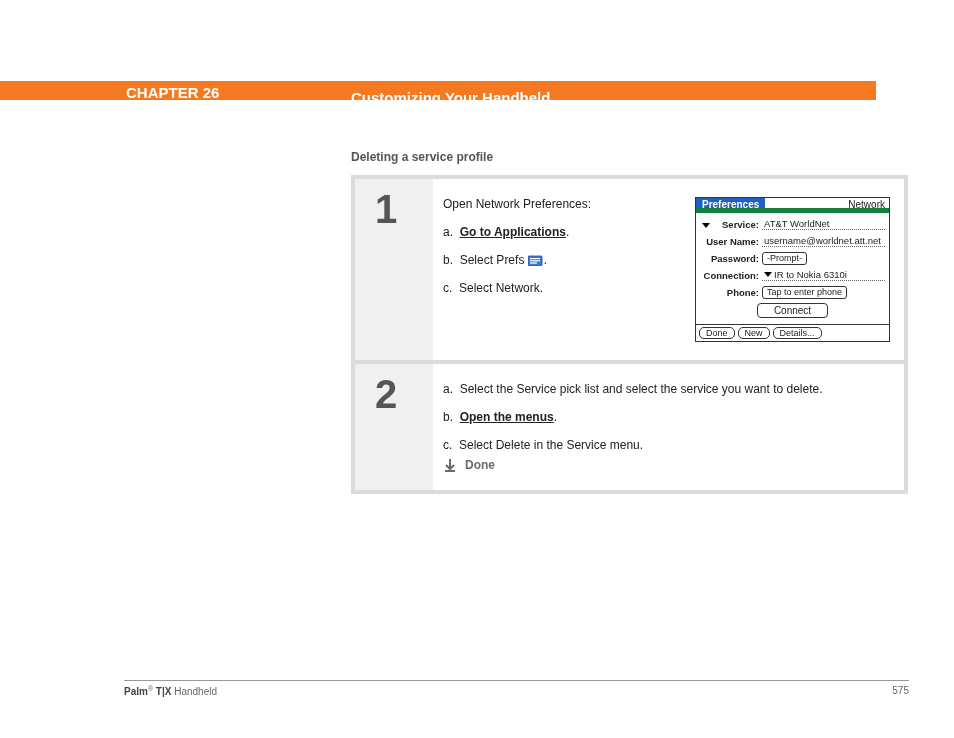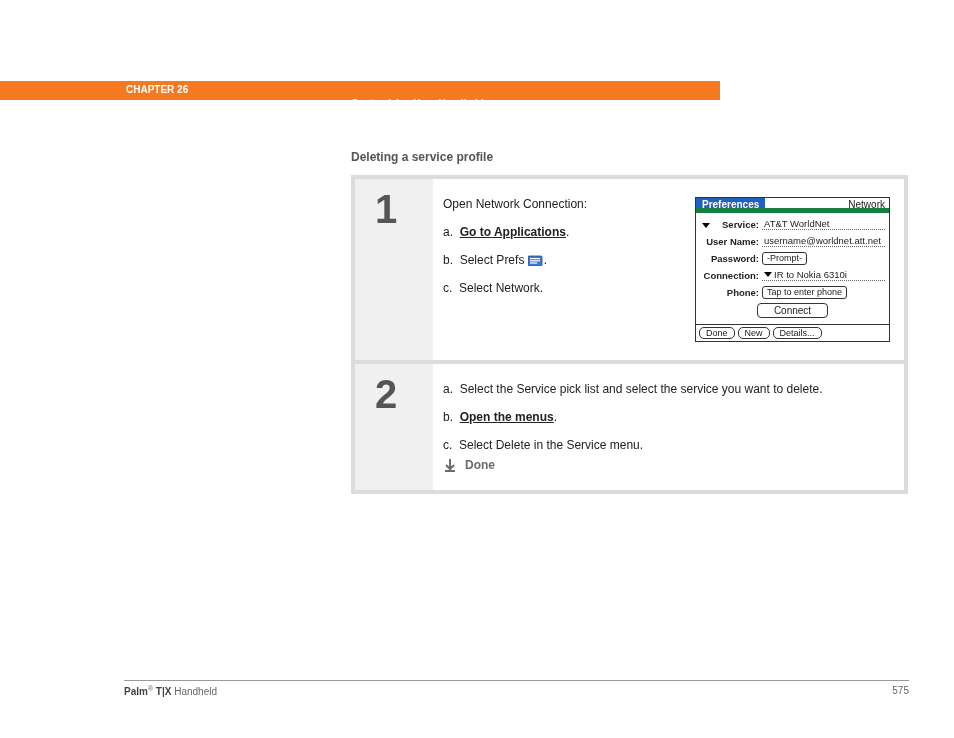--- a/index.html
+++ b/index.html
@@ -7,36 +7,36 @@
     width: 954px;
     height: 738px;
     background: #fff;
     font-family: Arial, Helvetica, sans-serif;
     position: relative;
   }
   .orange-bar {
     position: absolute;
     top: 81px;
     left: 0;
-    width: 720px;
+    width: 876px;
     height: 19px;
     background: #f47920;
     color: #fff;
-    font-size: 10px;
+    font-size: 15px;
     font-weight: bold;
   }
   .orange-bar .chapter {
     position: absolute;
     left: 126px;
     top: 3px;
   }
   .orange-bar .title {
     position: absolute;
     left: 351px;
-    top: 17px;
+    top: 8px;
   }
   .section-heading {
     position: absolute;
     left: 351px;
     top: 150px;
     font-size: 12px;
     font-weight: bold;
     color: #555;
   }
   .steps-container {
@@ -225,21 +225,21 @@
 <h2 class="section-heading">Deleting a service profile</h2>
 
 <div class="steps-container">
 
   <div class="step-box">
     <div class="step-num-col">
       <div class="step-num">1</div>
     </div>
     <div class="step-body">
       <div class="step-text">
-        <p>Open Network Connection:</p>
+        <p>Open Network Preferences:</p>
         <ol class="sub-list">
           <li>
             <span>a.</span>&nbsp;&nbsp;<span class="link-like">Go to Applications</span><span>.</span>
           </li>
           <li>
             <span>b.</span>&nbsp;&nbsp;<span>Select Prefs </span><svg class="prefs-icon" viewBox="0 0 16 12">
                 <rect x="0" y="2" width="14" height="10" rx="1" fill="#3a7bd5" stroke="#1a4a9a" stroke-width="0.8"></rect>
                 <rect x="2" y="4" width="10" height="1.2" fill="#fff"></rect>
                 <rect x="2" y="6.2" width="10" height="1.2" fill="#fff"></rect>
                 <rect x="2" y="8.4" width="7" height="1.2" fill="#fff"></rect>

